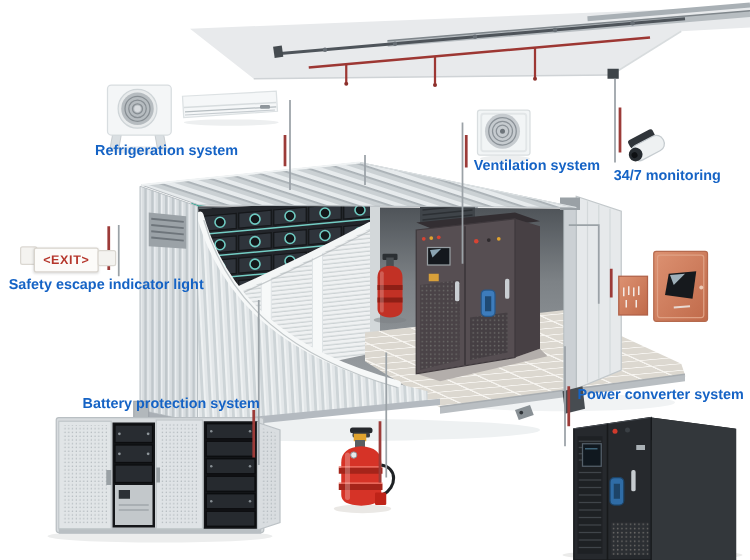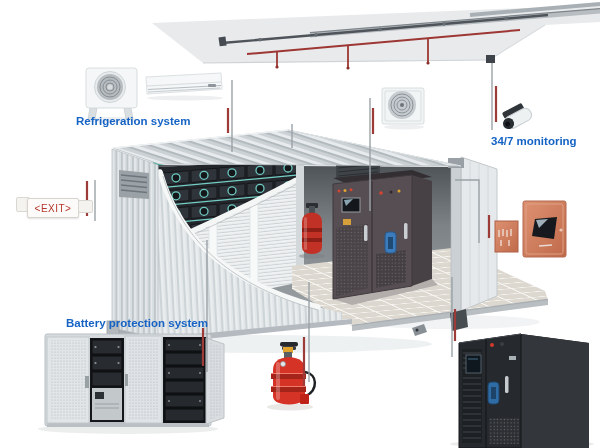--- a/index.html
+++ b/index.html
@@ -8,21 +8,21 @@
   #stage svg{position:absolute;left:0;top:0;}
   .lbl{position:absolute;font-weight:bold;font-size:11.5px;line-height:1.15;
        color:#1563c5;white-space:nowrap;letter-spacing:0;}
   .exit{position:absolute;left:16px;top:195px;width:78px;height:26px;}
   .exit .tab{position:absolute;background:#f4f3f0;border:1px solid #dbd8d2;border-radius:2px;}
   .exit .tab.l{left:0;top:2px;width:12px;height:13px;}
   .exit .tab.r{left:62px;top:5px;width:13px;height:11px;}
   .exit .box{position:absolute;left:11px;top:3px;width:50px;height:18px;background:#fcfbf9;
              border:1px solid #d8d4cd;border-radius:2px;box-shadow:0 1px 2px rgba(0,0,0,.12);
              display:flex;align-items:center;justify-content:center;}
-  .exit .box span{color:#b5362c;font-weight:normal;font-size:10px;letter-spacing:.5px;text-align:right;}
+  .exit .box span{color:#b5362c;font-weight:bold;font-size:10px;letter-spacing:.5px;text-align:right;}
 </style>
 </head>
 <body>
 
 <div id="stage">
 
 <svg width="600" height="448" viewBox="0 0 600 448">
   <defs>
     <pattern id="roofrib" width="8" height="8" patternUnits="userSpaceOnUse" patternTransform="rotate(18)">
       <rect width="8" height="8" fill="#cbd1d4"></rect>
@@ -440,22 +440,25 @@
       <line x1="87" y1="181" x2="87" y2="216"></line>
       <line x1="203" y1="328" x2="203" y2="366"></line>
       <line x1="304" y1="337" x2="304" y2="386"></line>
       <line x1="489" y1="215" x2="489" y2="238"></line>
       <line x1="455" y1="309" x2="455" y2="341"></line>
     </g>
   </g>
 </svg>
 
 <div class="lbl" style="left:76px;top:115px">Refrigeration system</div>
+<div class="lbl" style="left:379px;top:127px">Ventilation system</div>
 <div class="lbl" style="left:491px;top:135px">34/7 monitoring</div>
+<div class="lbl" style="left:7px;top:222px">Safety escape indicator light</div>
 <div class="lbl" style="left:66px;top:317px">Battery protection system</div>
+<div class="lbl" style="left:462px;top:310px">Power converter system</div>
 
 <div class="exit">
   <span class="tab l"></span>
   <span class="box">
     <span>&lt;EXIT&gt;</span>
   </span>
   <span class="tab r"></span>
 </div>
 
 </div>

